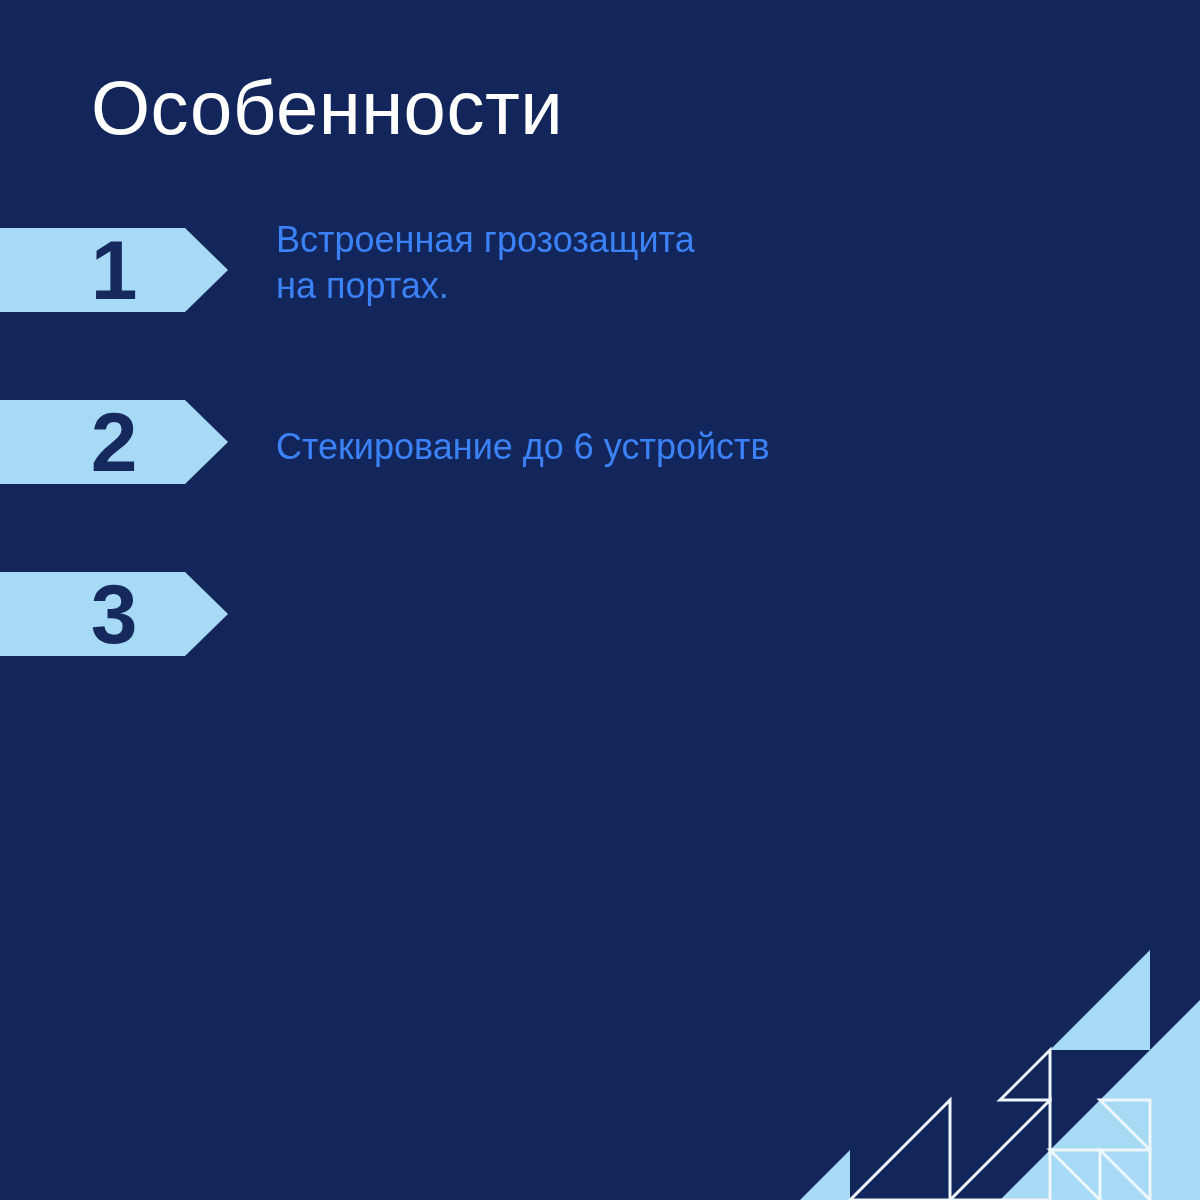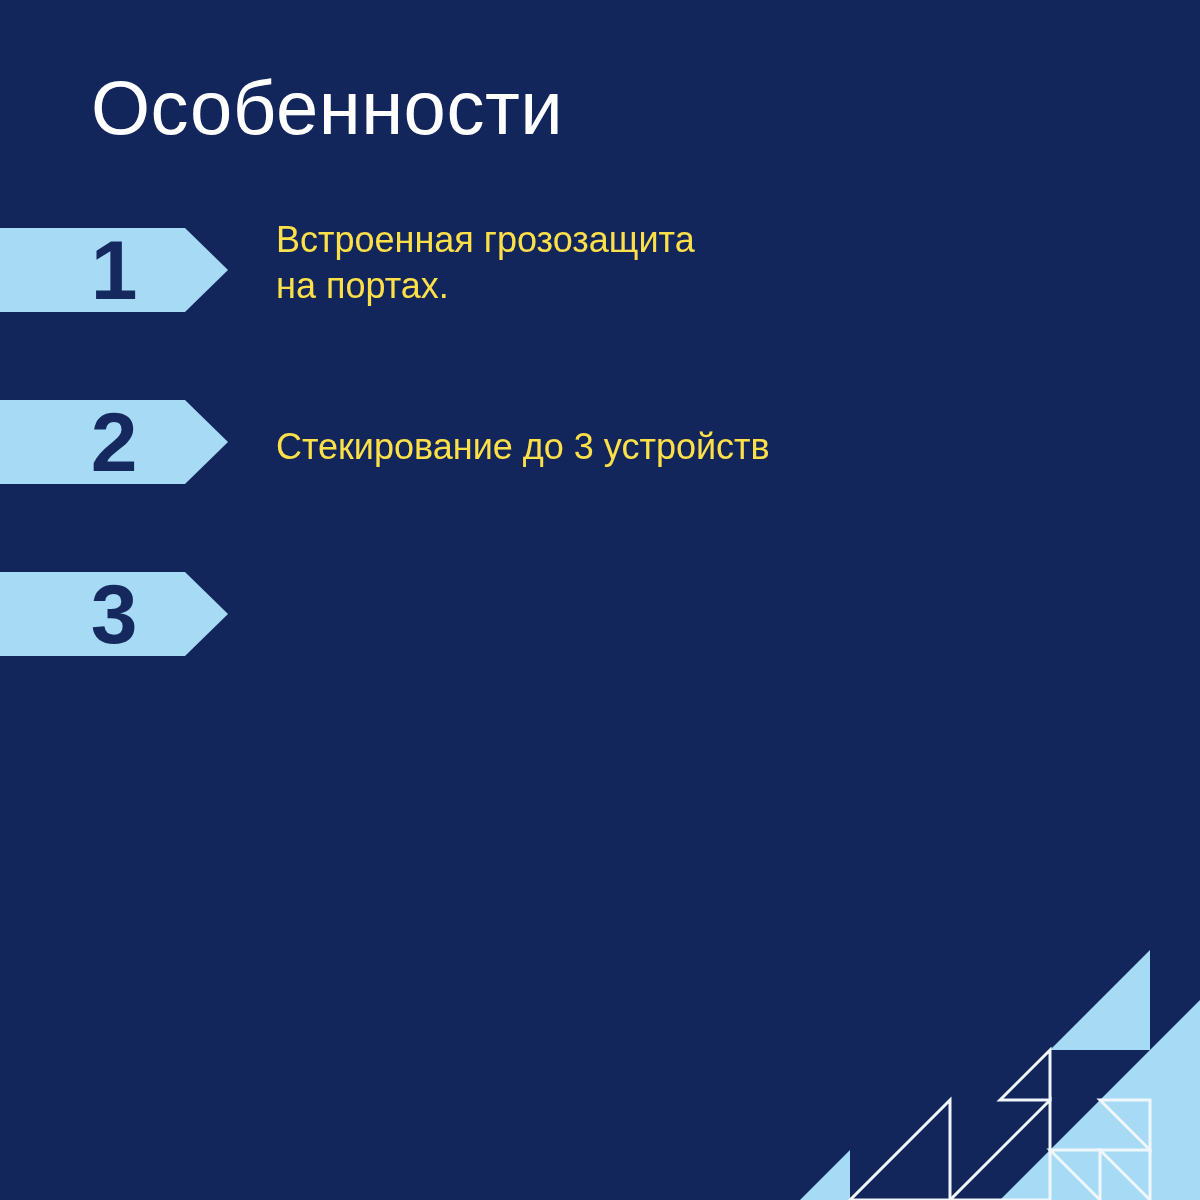--- a/index.html
+++ b/index.html
@@ -41,21 +41,21 @@
     font-weight: 700;
     color: #16295E;
   }
   .feature-text {
     position: absolute;
     left: 276px;
     margin: 0;
     font-size: 36px;
     line-height: 46px;
     font-weight: 400;
-    color: #fde047;
+    color: #3b82f6;
     white-space: pre-line;
   }
   .text-1 { top: 217px; }
   .text-2 { top: 424px; }
   .text-3 { top: 563px; }
   .corner-pattern {
     position: absolute;
     left: 800px;
     top: 950px;
     width: 400px;
@@ -79,21 +79,21 @@
   </div>
   <p class="feature-text text-1">Встроенная грозозащита
 на портах.</p>
 
   <div class="arrow arrow-2">
     <svg viewBox="0 0 228 84">
       <polygon points="0,0 185,0 228,42 185,84 0,84" fill="#A6DAF5"></polygon>
     </svg>
     <span class="num">2</span>
   </div>
-  <p class="feature-text text-2">Стекирование до 3 устройств</p>
+  <p class="feature-text text-2">Стекирование до 6 устройств</p>
 
   <div class="arrow arrow-3">
     <svg viewBox="0 0 228 84">
       <polygon points="0,0 185,0 228,42 185,84 0,84" fill="#A6DAF5"></polygon>
     </svg>
     <span class="num">3</span>
   </div>
 
   <svg class="corner-pattern" viewBox="800 950 400 250">
 

